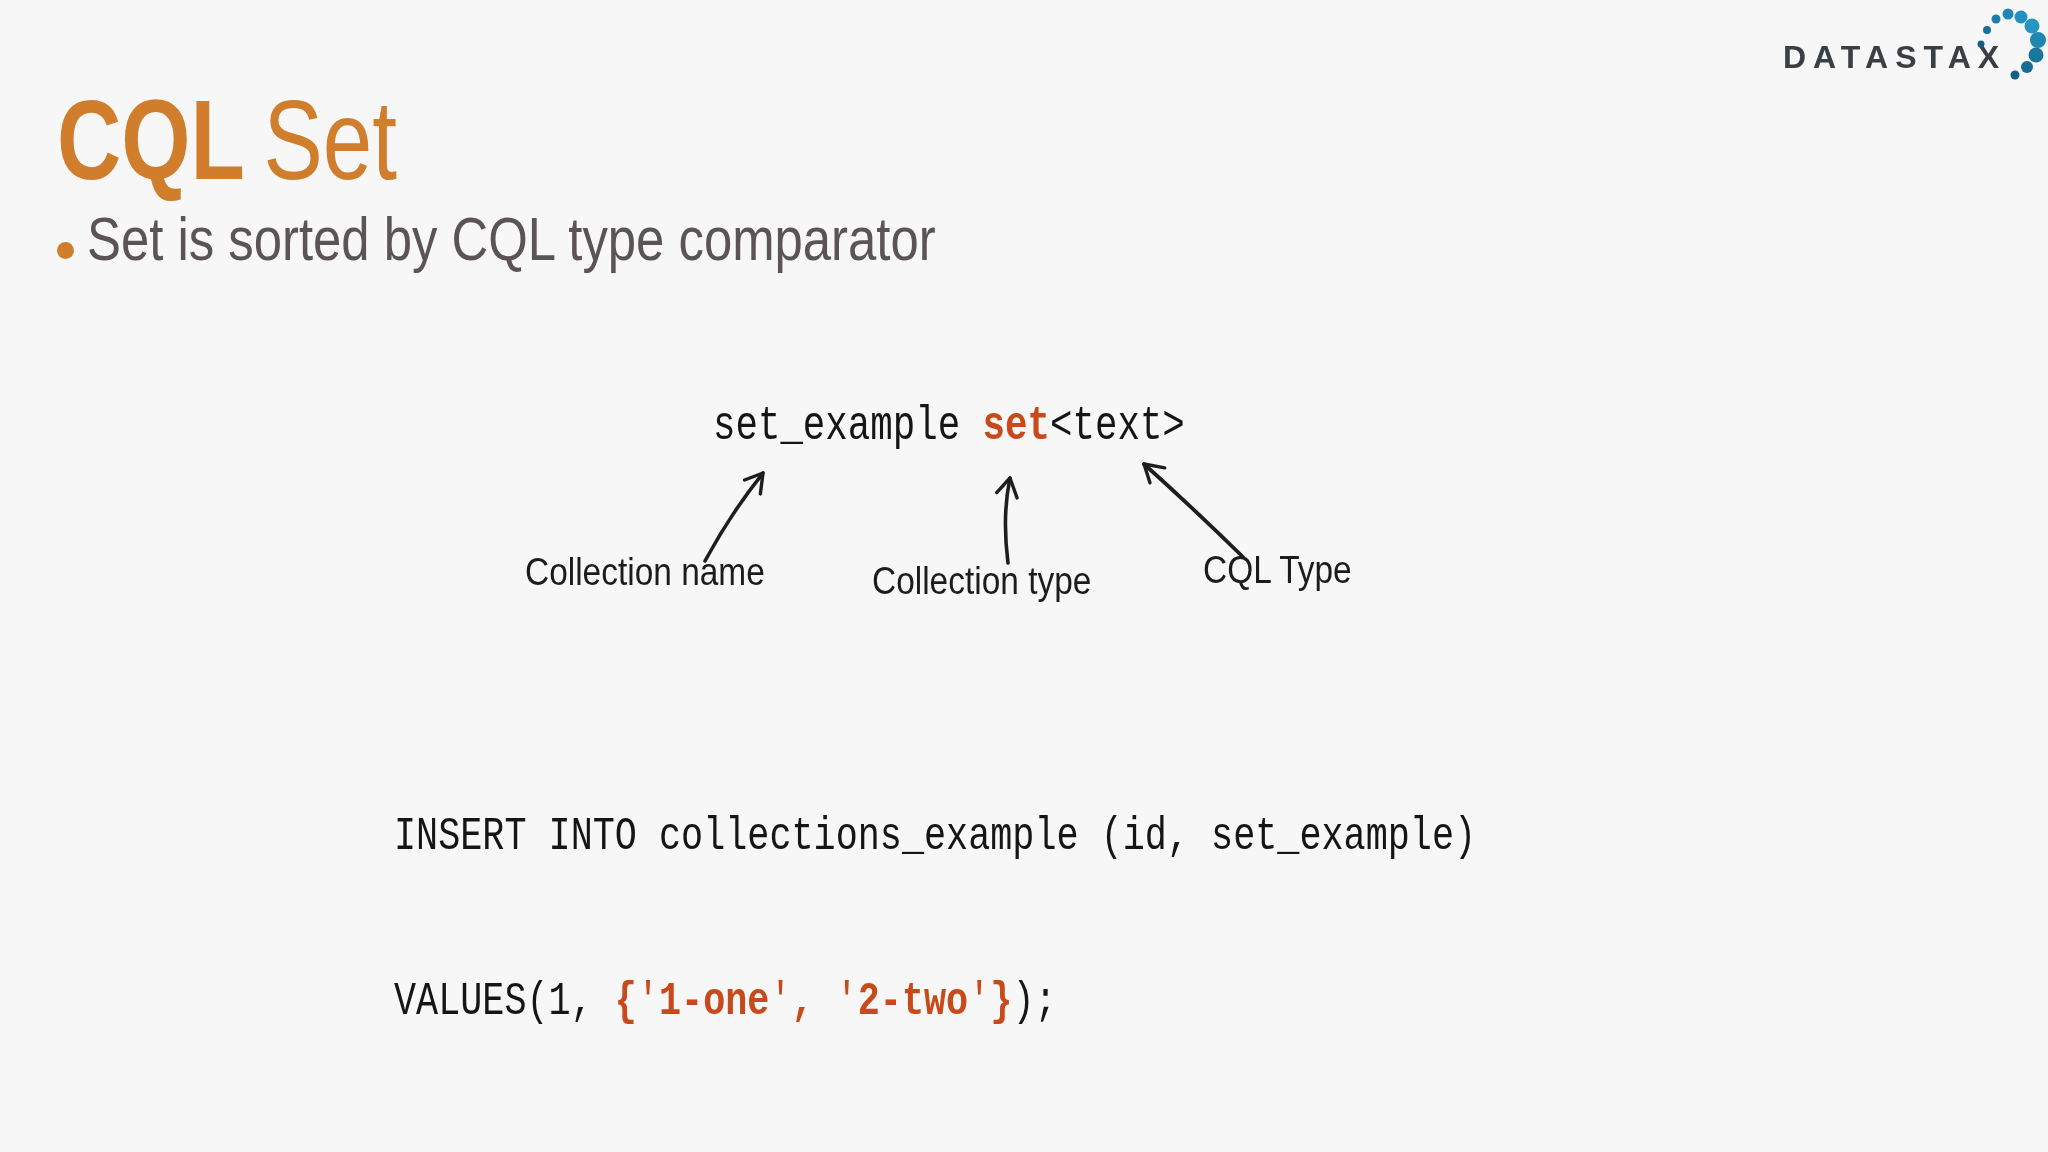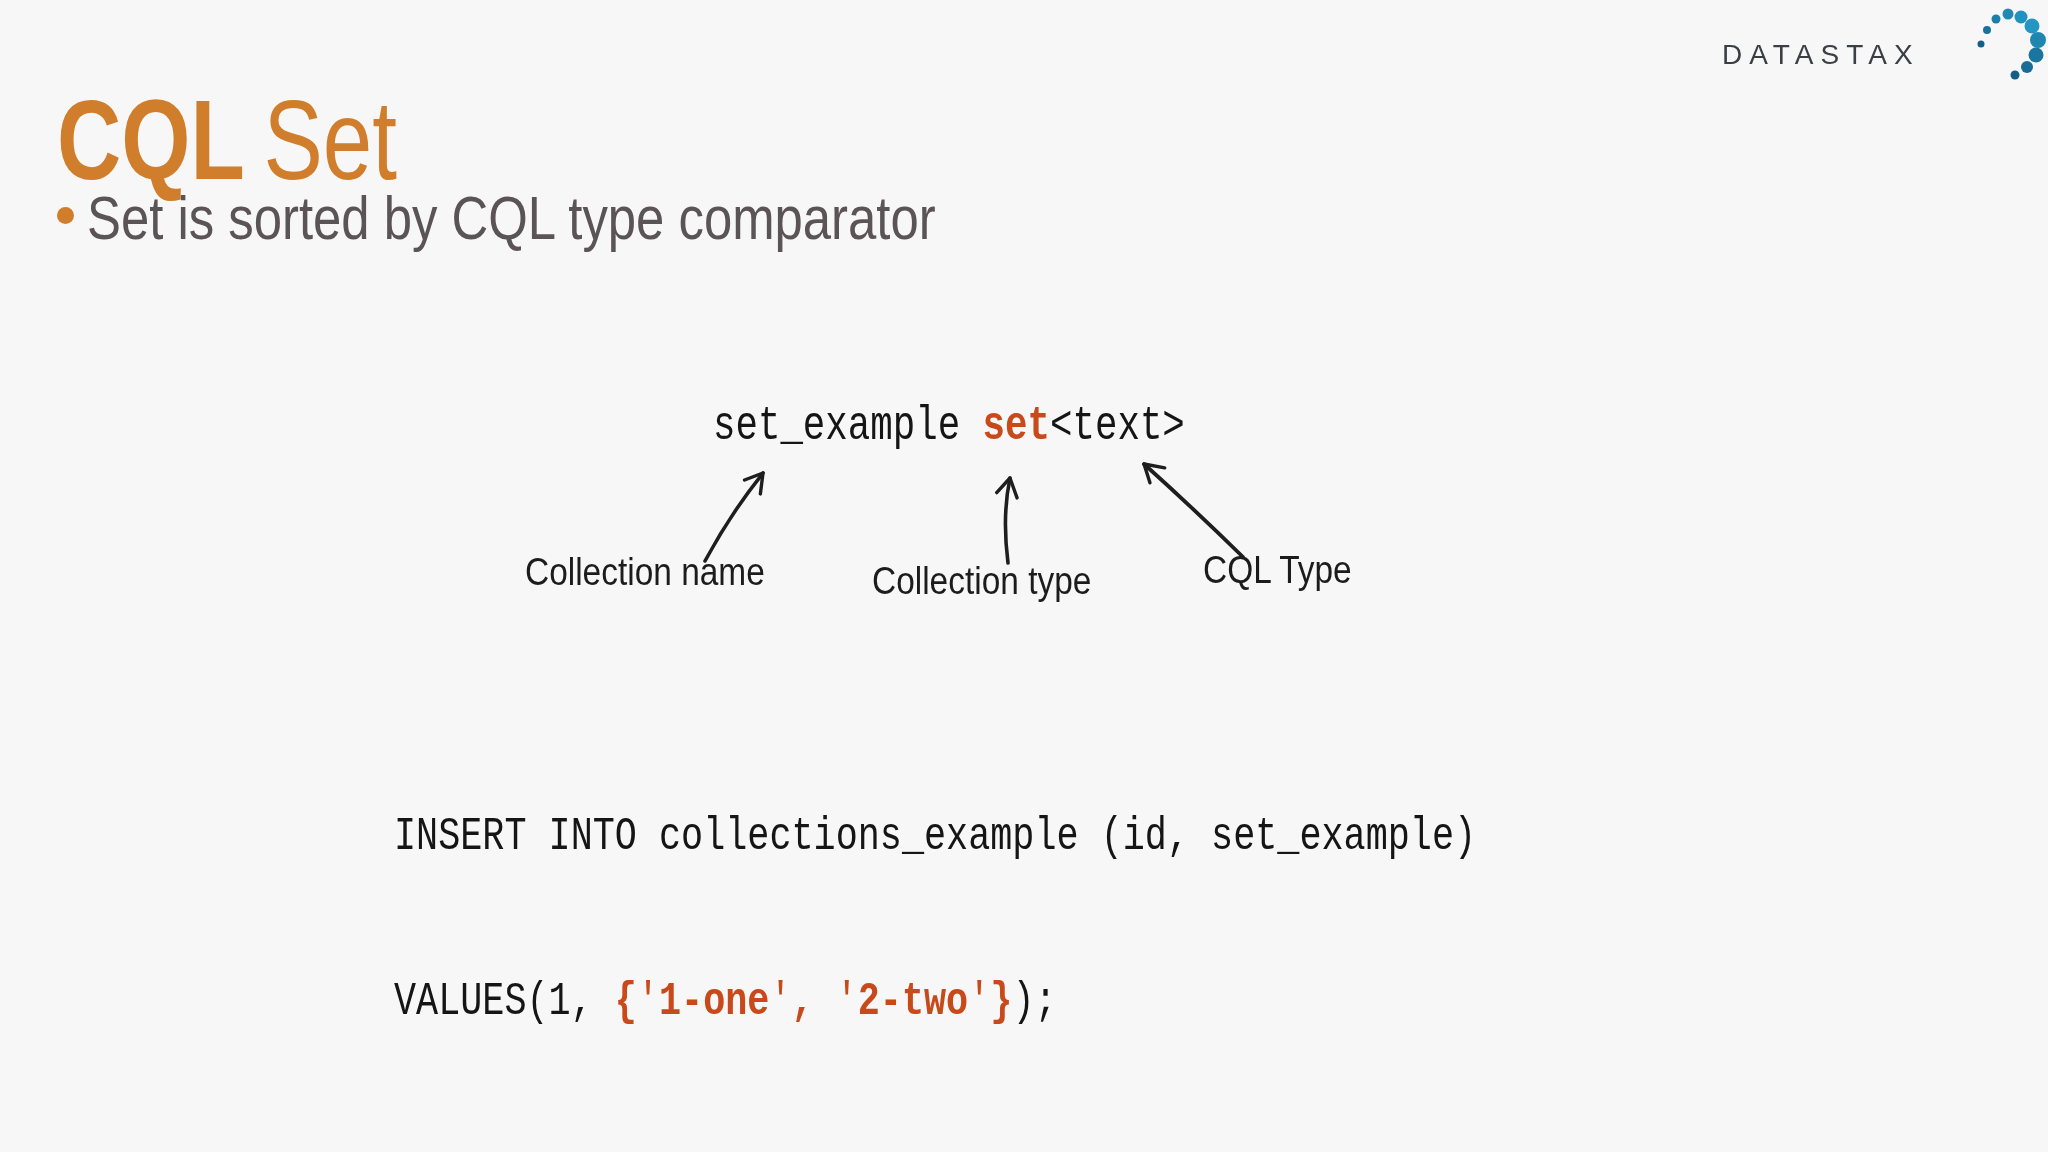--- a/index.html
+++ b/index.html
@@ -16,34 +16,34 @@
     font-size: 114px; line-height: 1.08;
     color: var(--accent-title, #D07E2C);
     transform: scaleX(0.78); transform-origin: 0 0;
     white-space: nowrap;
   }
   .title .t-bold  { font-weight: 700; }
   .title .t-light { font-weight: 300; margin-left: 24px; }
 
   
   .logo-text {
-    position: absolute; left: 1722px; top: 39px;
-    font-size: 28px; font-weight: 400; letter-spacing: 7px;
+    position: absolute; left: 1783px; top: 39px;
+    font-size: 32px; font-weight: 700; letter-spacing: 7px;
     color: var(--logo-text, #3B3F44);
     white-space: nowrap;
   }
   .logo-dots {
     position: absolute; left: 1960px; top: 0px;
     width: 88px; height: 100px;
   }
 
   
   .bullet-row {
-    position: absolute; left: 57px; top: 174px;
-    display: flex; align-items: flex-start;
+    position: absolute; left: 57px; top: 195px;
+    display: flex; align-items: center;
   }
   .bullet-dot {
     width: 17px; height: 17px; border-radius: 50%;
     background: var(--accent-title, #D07E2C);
     margin-top: 33px; flex: 0 0 auto;
   }
   .bullet-text {
     margin-left: 13px; padding-top: 10px;
     font-size: 62px; font-weight: 300; line-height: 1.1;
     color: var(--body-text, #5B5456);

